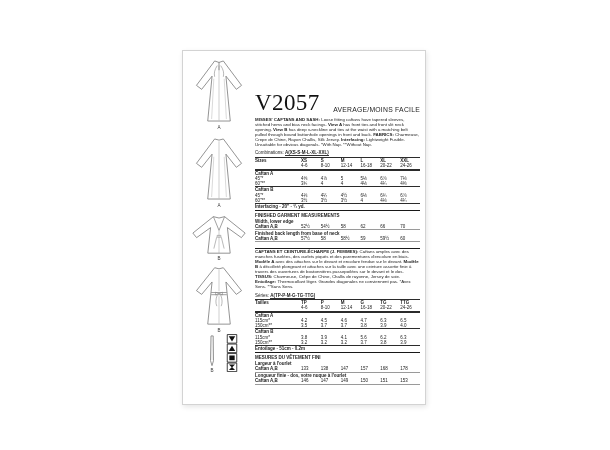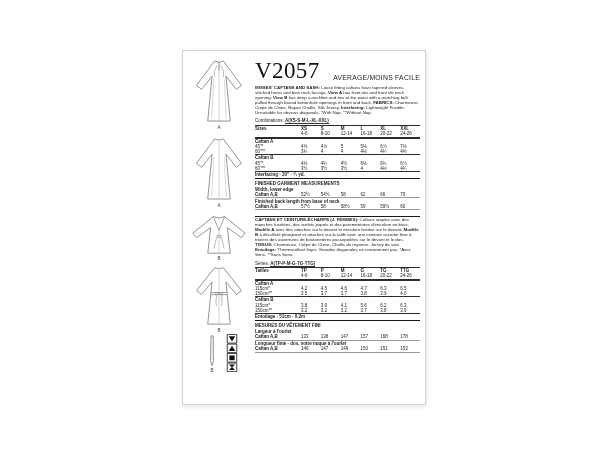--- a/index.html
+++ b/index.html
@@ -8,21 +8,21 @@
          font-family:"Liberation Sans","DejaVu Sans",sans-serif;color:#1c1c1c;}
   .sheet{position:absolute;left:182px;top:50px;width:242px;height:353px;background:#fff;
          border:1px solid #d3d3d3;box-shadow:1px 2px 5px rgba(0,0,0,.10);}
   
   .figures{position:absolute;left:8px;top:0;width:58px;height:100%;}
   .fig{position:absolute;}
   .fig path,.fig rect{vector-effect:non-scaling-stroke;}
   .figlabel{position:absolute;width:56px;text-align:center;font-size:4.6px;line-height:5px;color:#3a3a3a;}
   
   .textcol{position:absolute;left:72px;top:8px;right:5px;}
-  .hdr{position:relative;height:24px;}
+  .hdr{position:relative;height:24px;margin-top:32px;}
   .pnum{font-family:"Liberation Serif","DejaVu Serif",serif;font-size:23px;line-height:23px;
         letter-spacing:.4px;color:#111;}
   .diff{position:absolute;right:0;bottom:2px;font-size:6.8px;letter-spacing:.25px;color:#222;}
   .desc{margin:3px 0 0 0;font-size:4.4px;line-height:4.9px;color:#222;text-align:left;}
   .desc.fr{margin-top:4px;border-top:1.1px solid #1a1a1a;padding-top:1.5px;}
   .b{font-weight:bold;}
   .u{border-bottom:.7px solid #333;}
   .comb{font-size:4.5px;line-height:5.4px;margin-top:3px;}
   .yardage{margin-top:1px;border-bottom:1.2px solid #181818;padding-bottom:1.2px;}
   .trow{display:grid;grid-template-columns:46px repeat(6,1fr);font-size:4.5px;line-height:5px;}

